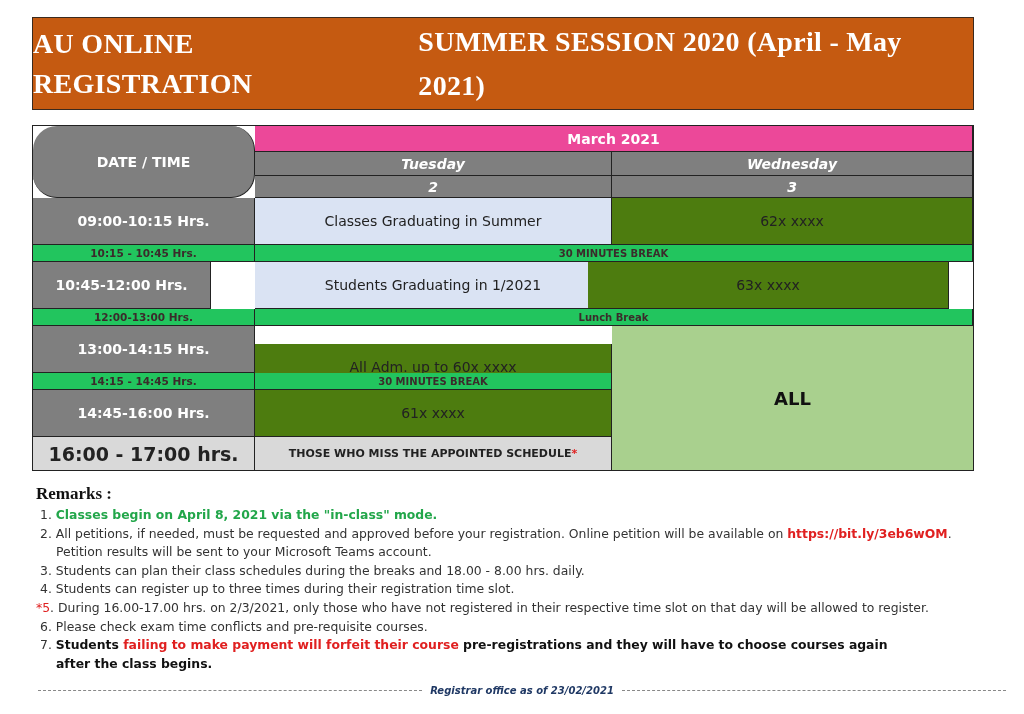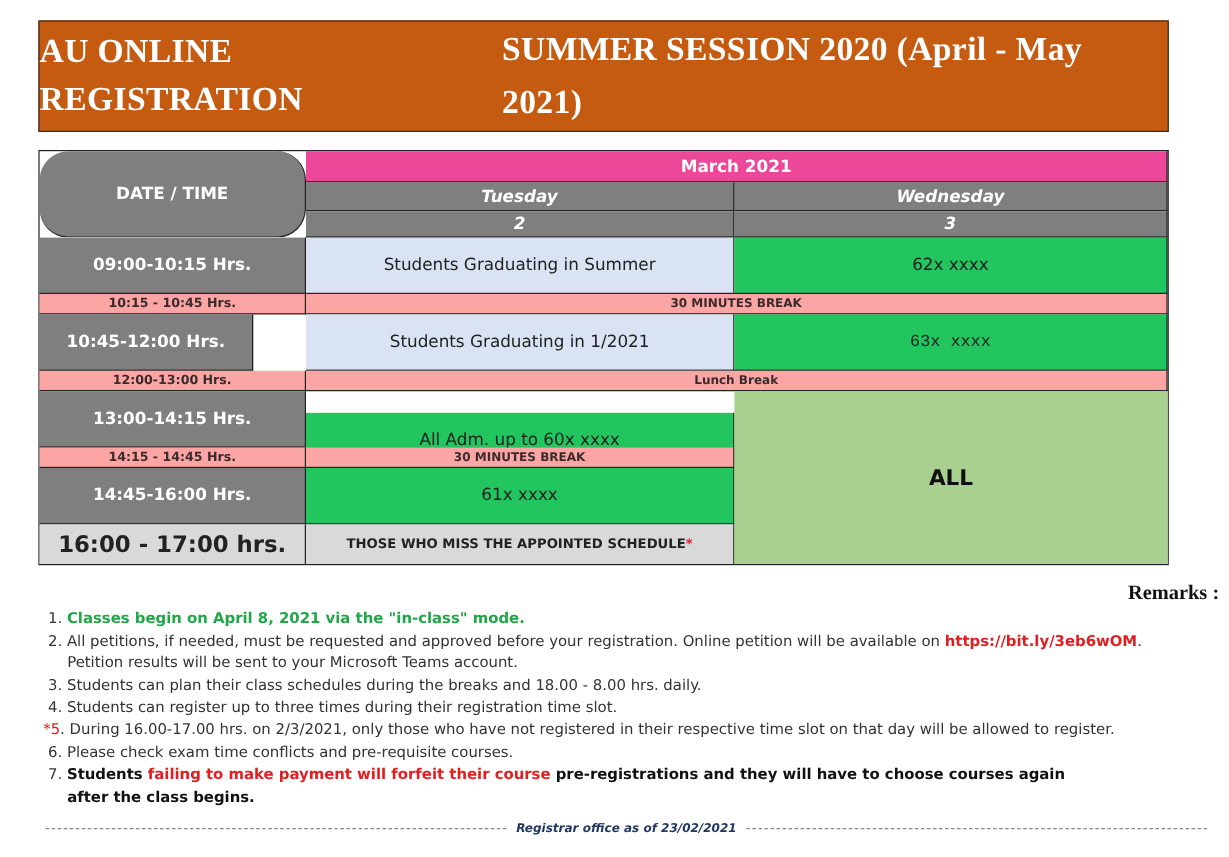--- a/index.html
+++ b/index.html
@@ -21,30 +21,30 @@
     }
     .cell {
       position: absolute; display: flex; align-items: center; justify-content: center;
       border-right: 1.5px solid #222; border-bottom: 1.5px solid #222;
       font-family: "DejaVu Sans", sans-serif; text-align: center;
     }
     .hdr-gray { background: #7f7f7f; color: #fff; font-weight: bold; }
     .hdr-navy { background: #ec4899; color: #fff; font-weight: bold; }
     .time-dark { background: #7f7f7f; color: #fff; font-weight: bold; font-size: 14px; }
     .time-light { background: #d9d9d9; color: #222; font-weight: bold; font-size: 19px; }
-    .brk { background: #fca5a5; color: #3b2b2b; font-weight: bold; font-size: 10px; }
+    .brk { background: #22c55e; color: #3b2b2b; font-weight: bold; font-size: 10px; }
     .blue { background: #dae3f3; color: #222; font-size: 14px; }
-    .cream { background: #22c55e; color: #222; font-size: 14px; }
+    .cream { background: #4d7c0f; color: #222; font-size: 14px; }
     .green { background: #a9d08e; color: #111; font-size: 18px; font-weight: bold; }
     .gray-light { background: #d9d9d9; color: #222; font-size: 11px; font-weight: bold; }
     .ital { font-style: italic; font-size: 14px; }
     .red { color: #e02020; }
 
     .remarks { position: absolute; left: 36px; top: 484px; width: 980px; }
-    .remarks-title { font-family: "Liberation Serif", serif; font-weight: bold; font-size: 17px; color: #111; height: 22px; text-align: right; }
+    .remarks-title { font-family: "Liberation Serif", serif; font-weight: bold; font-size: 17px; color: #111; height: 22px; }
     .rm { font-size: 12.4px; line-height: 18.6px; color: #333; padding-left: 4px; white-space: nowrap; }
     .rm .num { display: inline-block; }
     .rm.cont { padding-left: 20px; }
     .green-text { color: #22a64a; font-weight: bold; }
     .bold { font-weight: bold; color: #111; }
     .link { color: #e02020; font-weight: bold; }
     .red-bold { color: #e02020; font-weight: bold; }
 
     .footer {
       position: absolute; left: 38px; top: 683px; width: 968px; height: 14px;
@@ -70,29 +70,29 @@
 
   <div class="cell hdr-navy" style="left:222px;top:0;width:718px;height:26px;font-size:14px;">March  2021</div>
 
   <div class="cell hdr-gray ital" style="left:579px;top:26px;width:361px;height:24px;">Wednesday</div>
   <div class="cell hdr-gray ital" style="left:222px;top:26px;width:357px;height:24px;">Tuesday</div>
 
   <div class="cell hdr-gray ital" style="left:222px;top:50px;width:357px;height:22px;">2</div>
   <div class="cell hdr-gray ital" style="left:579px;top:50px;width:361px;height:22px;">3</div>
 
   <div class="cell time-dark" style="left:0;top:72px;width:222px;height:47px;">09:00-10:15 Hrs.</div>
-  <div class="cell blue" style="left:222px;top:72px;width:357px;height:47px;">Students Graduating in Summer</div>
+  <div class="cell blue" style="left:222px;top:72px;width:357px;height:47px;">Classes Graduating in Summer</div>
   <div class="cell cream" style="left:579px;top:72px;width:361px;height:47px;">62x xxxx</div>
 
   <div class="cell brk" style="left:0;top:119px;width:222px;height:17px;font-size:10.5px;">10:15 - 10:45 Hrs.</div>
   <div class="cell brk" style="left:222px;top:119px;width:718px;height:17px;">30 MINUTES BREAK</div>
 
   <div class="cell time-dark" style="left:0;top:136px;width:178px;height:47px;">10:45-12:00 Hrs.</div>
   <div class="cell blue" style="left:222px;top:136px;width:357px;height:47px;">Students Graduating in 1/2021</div>
-  <div class="cell cream" style="left:579px;top:136px;width:361px;height:47px;font-family:Liberation Mono, monospace;">63x xxxx</div>
+  <div class="cell cream" style="left:555px;top:136px;width:361px;height:47px;">63x xxxx</div>
 
   <div class="cell brk" style="left:0;top:183px;width:222px;height:17px;font-size:10.5px;">12:00-13:00 Hrs.</div>
   <div class="cell brk" style="left:222px;top:183px;width:718px;height:17px;">Lunch Break</div>
 
   <div class="cell time-dark" style="left:0;top:200px;width:222px;height:47px;">13:00-14:15 Hrs.</div>
   <div class="cell cream" style="left:222px;top:200px;width:357px;height:47px;margin-top:18px;">All Adm. up to 60x xxxx</div>
 
   <div class="cell brk" style="left:0;top:247px;width:222px;height:17px;font-size:10.5px;">14:15 - 14:45 Hrs.</div>
   <div class="cell brk" style="left:222px;top:247px;width:357px;height:17px;">30 MINUTES BREAK</div>
 

